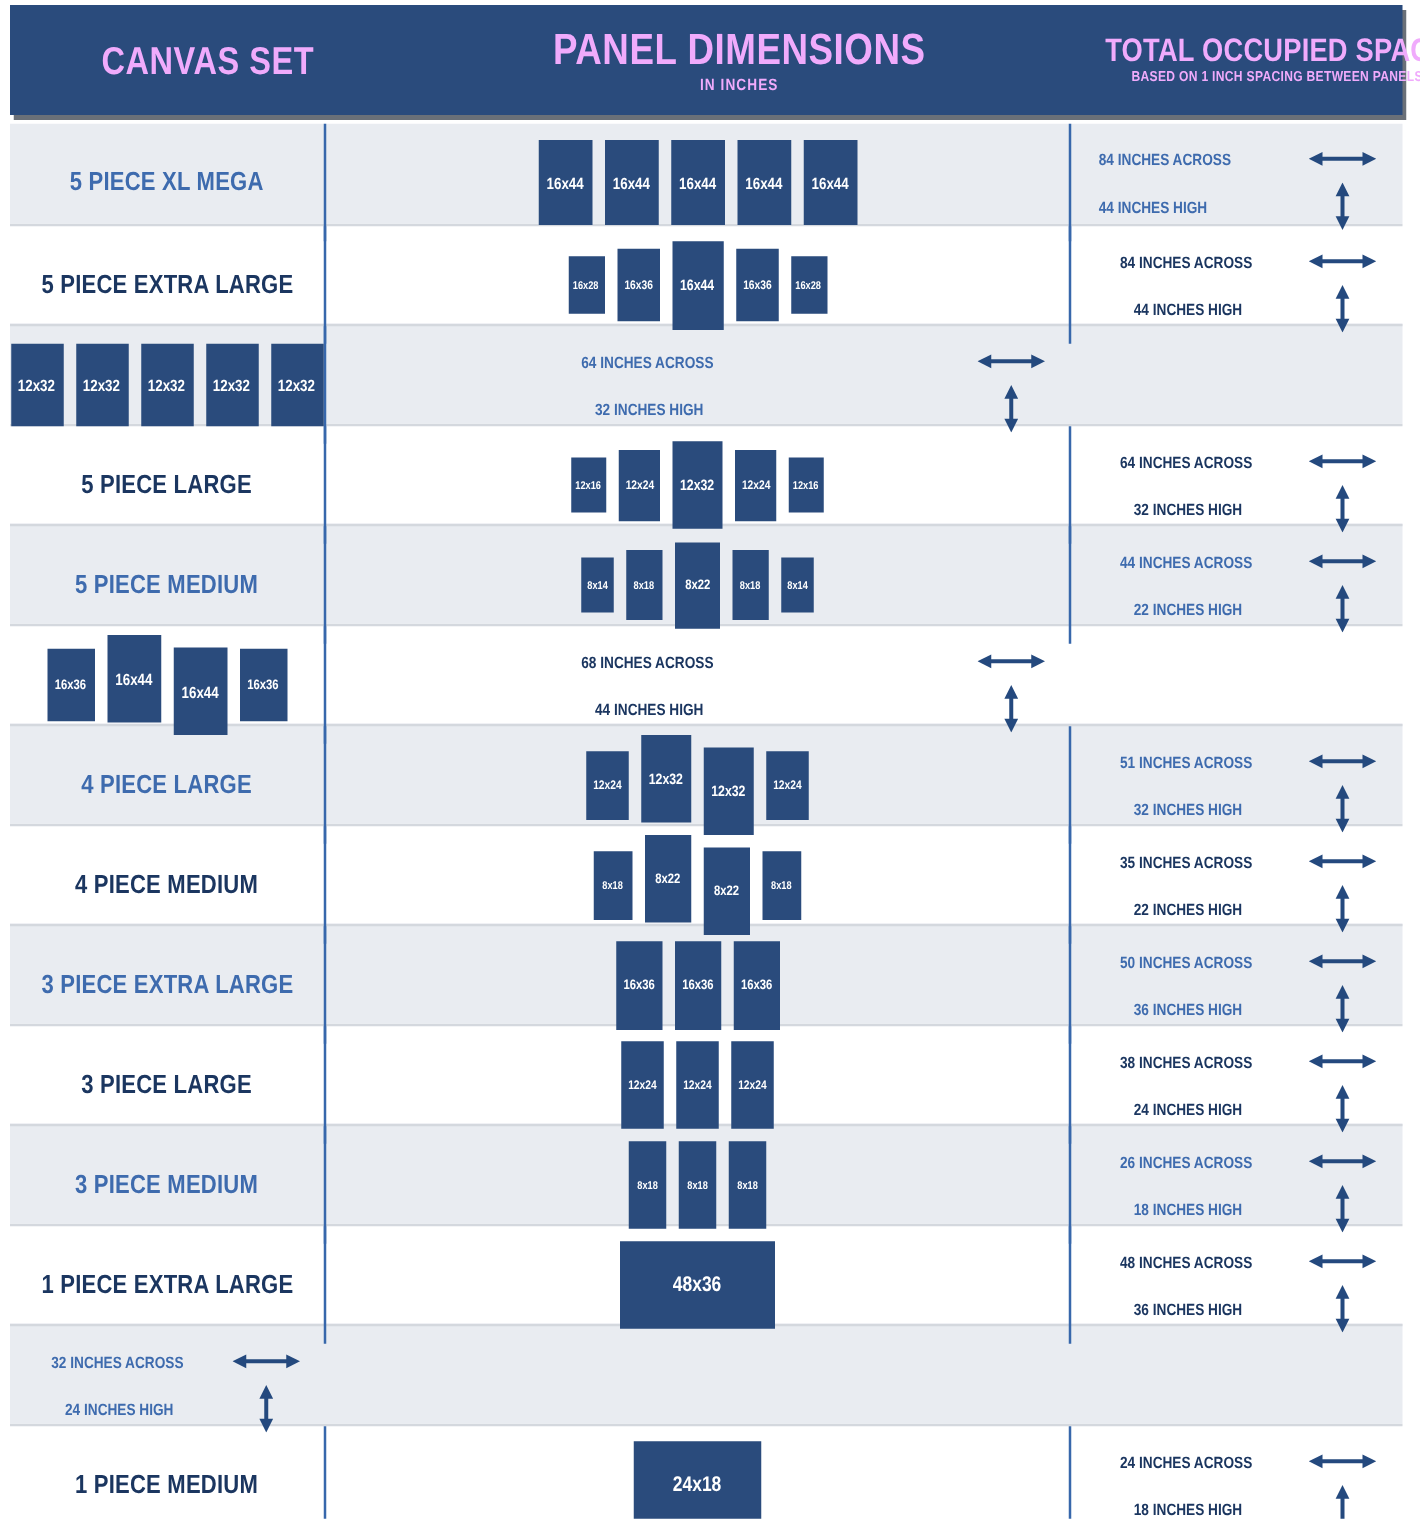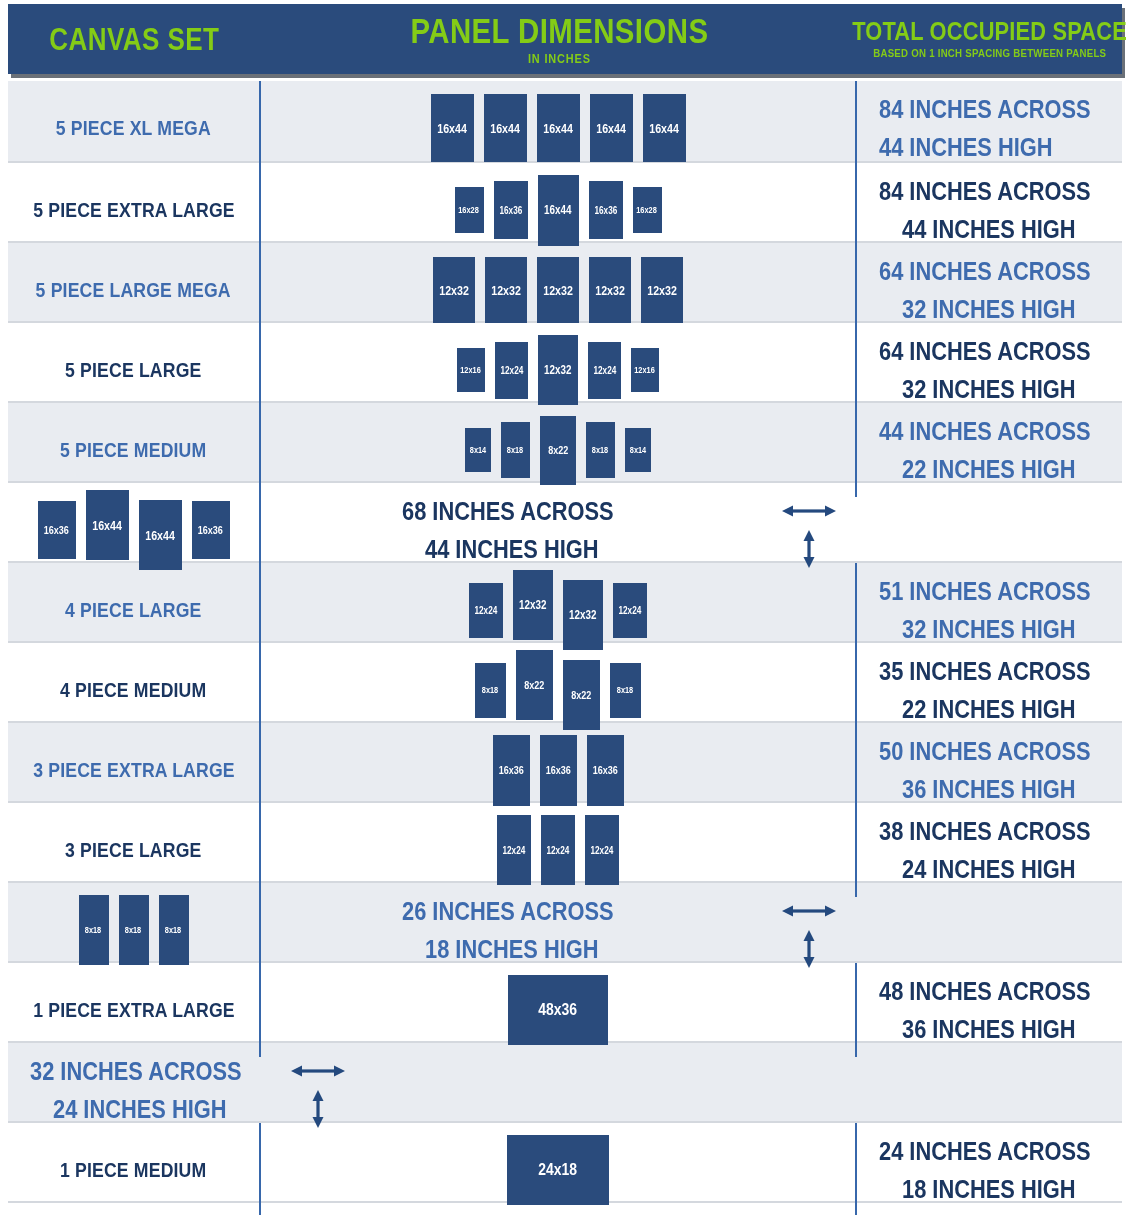--- a/index.html
+++ b/index.html
@@ -20,22 +20,22 @@
     font-family:"Liberation Sans",sans-serif;
     font-weight:bold;
   }
   .sheet{width:1114px;margin:4px 0 0 8px;}
   .cond{display:inline-block;transform:scaleX(0.84);transform-origin:center;white-space:nowrap;}
   .condl{display:inline-block;transform:scaleX(0.84);transform-origin:left center;white-space:nowrap;}
 
   
   .hdr{
     display:grid;grid-template-columns:253px 596px 265px;
-    height:70px;background:var(--header-blue);color:#84cc16;
-    box-shadow:3px 4px 0 #6a7078;align-items:center;
+    height:88px;background:var(--header-blue);color:#f0abfc;
+    box-shadow:3px 4px 0 #6a7078;align-items:center;padding-left:32px;
   }
   .hcol{display:flex;flex-direction:column;align-items:center;justify-content:center;line-height:1;}
   .h1-title{font-size:31px;letter-spacing:0.5px;}
   .h2-title{font-size:35px;letter-spacing:0.5px;}
   .h2-sub{font-size:13px;margin-top:4px;letter-spacing:1px;}
   .h3-title{font-size:26px;letter-spacing:0.2px;}
   .h3-sub{font-size:11.5px;margin-top:4px;letter-spacing:0.3px;}
 
   
   .rows{margin-top:7px;border-bottom:2px solid var(--separator);}
@@ -58,21 +58,21 @@
   }
   .panel{
     background:var(--panel-blue);flex:none;
     display:flex;align-items:center;justify-content:center;
   }
   .plabel{color:#ffffff;display:inline-block;transform:scaleX(0.82);white-space:nowrap;}
   .c3{
     display:grid;grid-template-columns:1fr 64px;grid-template-rows:1fr 1fr;
     align-items:center;padding:9px 16px 9px 22px;column-gap:4px;
   }
-  .sp-line{font-size:26px;color:var(--navy-text);line-height:1;}
+  .sp-line{font-size:13px;color:var(--navy-text);line-height:1;}
   .row.alt .sp-line{color:var(--light-blue);}
   .arrow-cell{display:flex;align-items:center;justify-content:center;color:var(--arrow);overflow:visible;}
   .arrow-cell svg{display:block;}
   .v-arrow-cell{align-self:stretch;}
 </style>
 </head>
 <body>
 
 <div class="sheet">
 
@@ -175,23 +175,20 @@
         <svg width="16" height="38" viewBox="0 0 16 38" fill="currentColor" aria-hidden="true">
           <polygon points="8,0 2.5,11 13.5,11"></polygon>
           <rect x="6.4" y="9" width="3.2" height="20"></rect>
           <polygon points="8,38 2.5,27 13.5,27"></polygon>
         </svg>
       </div>
     </div>
   </div>
 
   <div class="row alt">
-    <div class="c1">
-      <span class="cond set-label">5 PIECE LARGE MEGA</span>
-    </div>
     <div class="c2 panels">
           <div class="panel" style="width: 42px; height: 66px;">
             <span class="plabel" style="font-size: 13px;">12x32</span>
           </div>
           <div class="panel" style="width: 42px; height: 66px;">
             <span class="plabel" style="font-size: 13px;">12x32</span>
           </div>
           <div class="panel" style="width: 42px; height: 66px;">
             <span class="plabel" style="font-size: 13px;">12x32</span>
           </div>
@@ -511,20 +508,23 @@
         <svg width="16" height="38" viewBox="0 0 16 38" fill="currentColor" aria-hidden="true">
           <polygon points="8,0 2.5,11 13.5,11"></polygon>
           <rect x="6.4" y="9" width="3.2" height="20"></rect>
           <polygon points="8,38 2.5,27 13.5,27"></polygon>
         </svg>
       </div>
     </div>
   </div>
 
   <div class="row alt">
+    <div class="c1">
+      <span class="cond set-label">3 PIECE MEDIUM</span>
+    </div>
     <div class="c2 panels">
           <div class="panel" style="width: 30px; height: 70px;">
             <span class="plabel" style="font-size: 9px;">8x18</span>
           </div>
           <div class="panel" style="width: 30px; height: 70px;">
             <span class="plabel" style="font-size: 9px;">8x18</span>
           </div>
           <div class="panel" style="width: 30px; height: 70px;">
             <span class="plabel" style="font-size: 9px;">8x18</span>
           </div>
@@ -551,21 +551,21 @@
         </svg>
       </div>
     </div>
   </div>
 
   <div class="row">
     <div class="c1">
       <span class="cond set-label">1 PIECE EXTRA LARGE</span>
     </div>
     <div class="c2 panels">
-          <div class="panel" style="width: 100px; height: 70px;">
+          <div class="panel" style="width: 124px; height: 70px;">
             <span class="plabel" style="font-size: 17px;">48x36</span>
           </div>
         </div>
     <div class="c3">
       <div class="sp-line">
         <span class="condl js-across">48 INCHES ACROSS</span>
       </div>
       <div class="arrow-cell">
         <svg width="54" height="16" viewBox="0 0 54 16" fill="currentColor" aria-hidden="true">
           <polygon points="0,8 11,2.5 11,13.5"></polygon>

